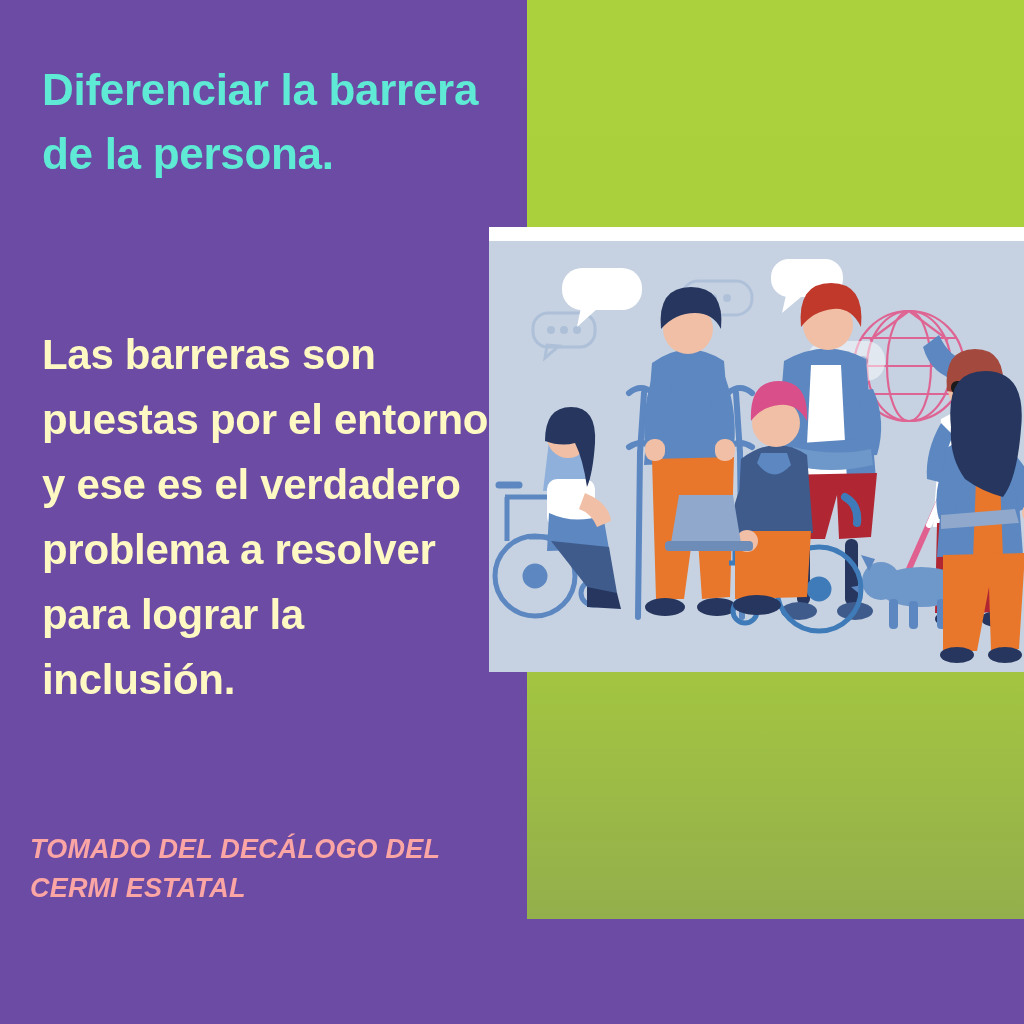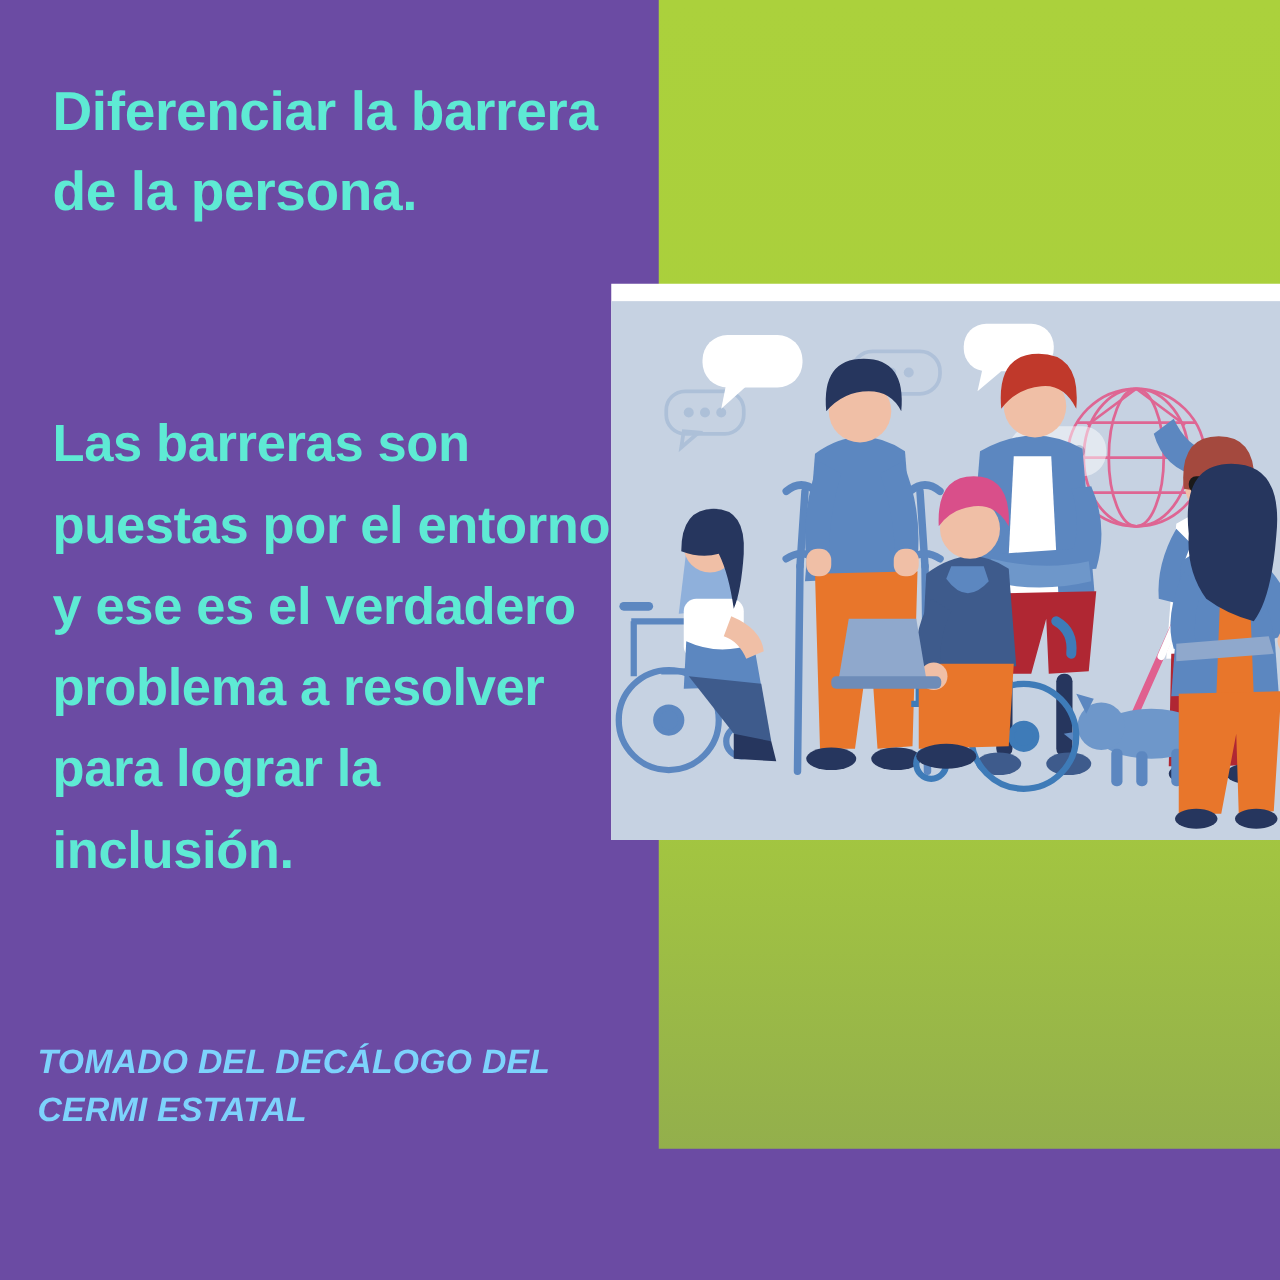--- a/index.html
+++ b/index.html
@@ -57,32 +57,32 @@
     font-size: 44px;
     font-weight: bold;
     line-height: 1.46;
     letter-spacing: -0.3px;
   }
   .body-copy {
     position: absolute;
     left: 42px; top: 322px;
     width: 450px;
     margin: 0;
-    color: #5eead4;
+    color: #fef9c3;
     font-size: 42px;
     font-weight: bold;
     line-height: 1.55;
     letter-spacing: -0.3px;
   }
   .attribution {
     position: absolute;
     left: 30px; top: 830px;
     width: 470px;
     margin: 0;
-    color: #7dd3fc;
+    color: #fca5a5;
     font-size: 27px;
     font-weight: bold;
     font-style: italic;
     line-height: 1.45;
     letter-spacing: 0.2px;
   }
 
   
   .footer {
     position: absolute;

